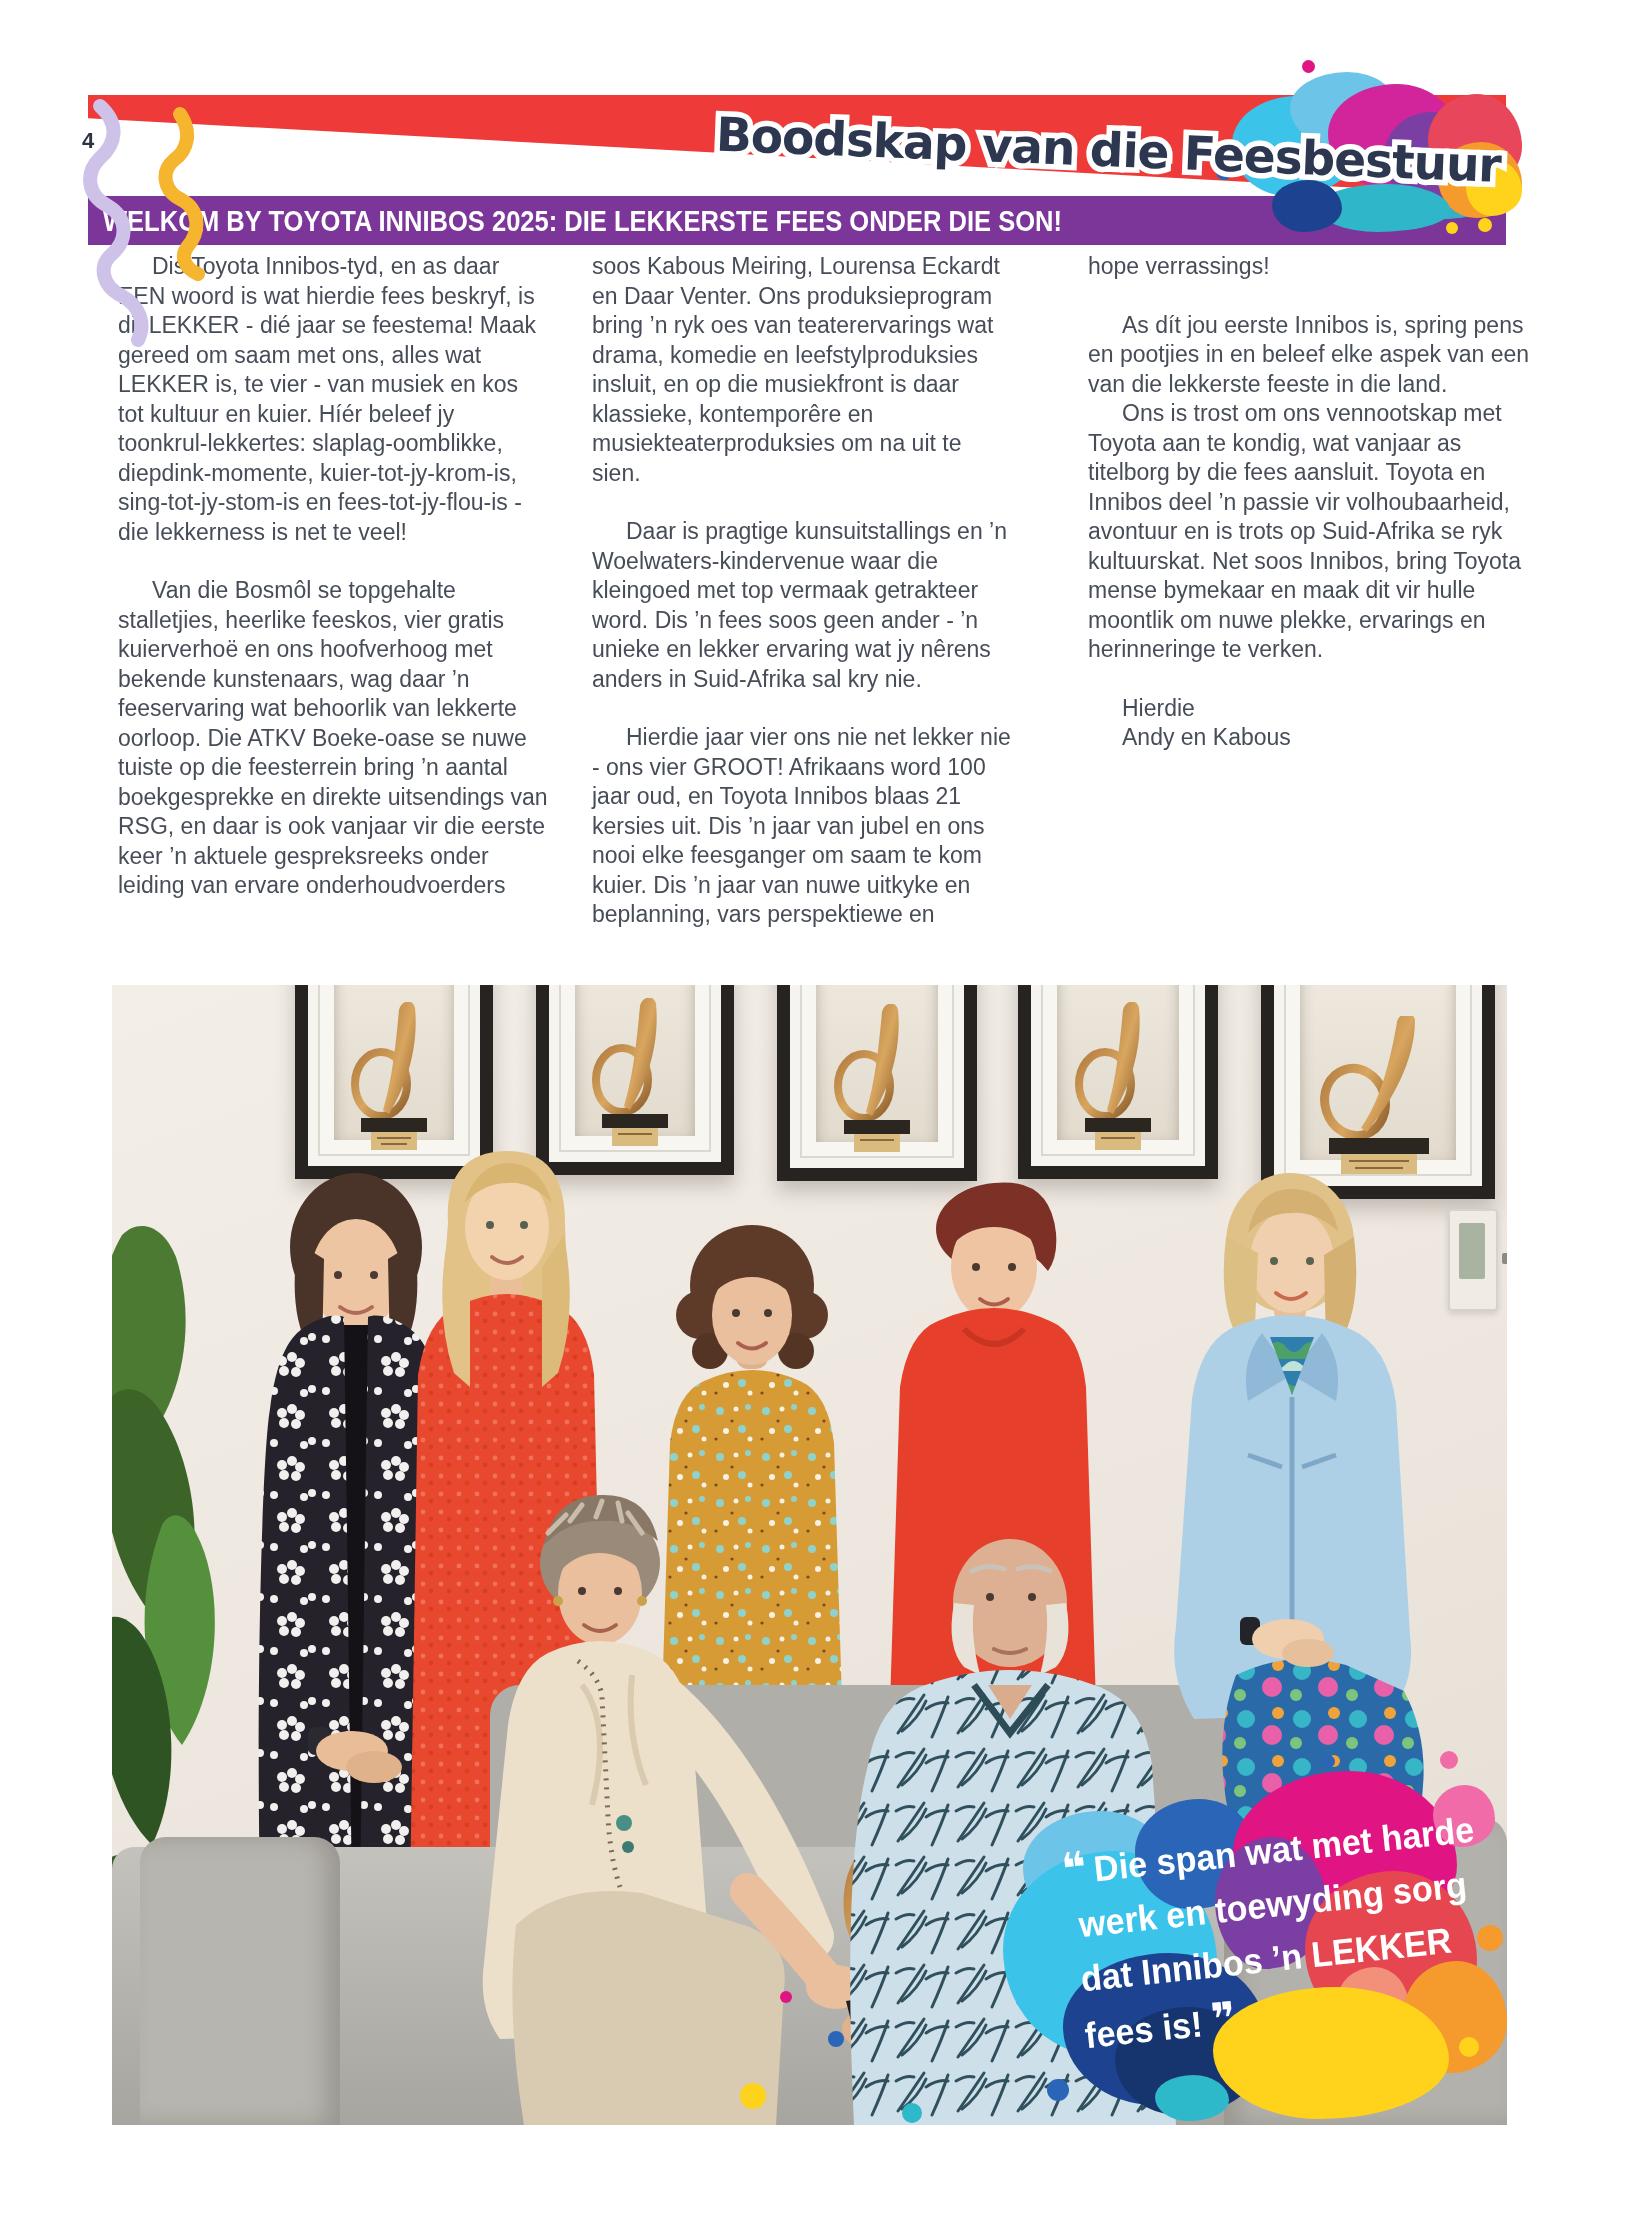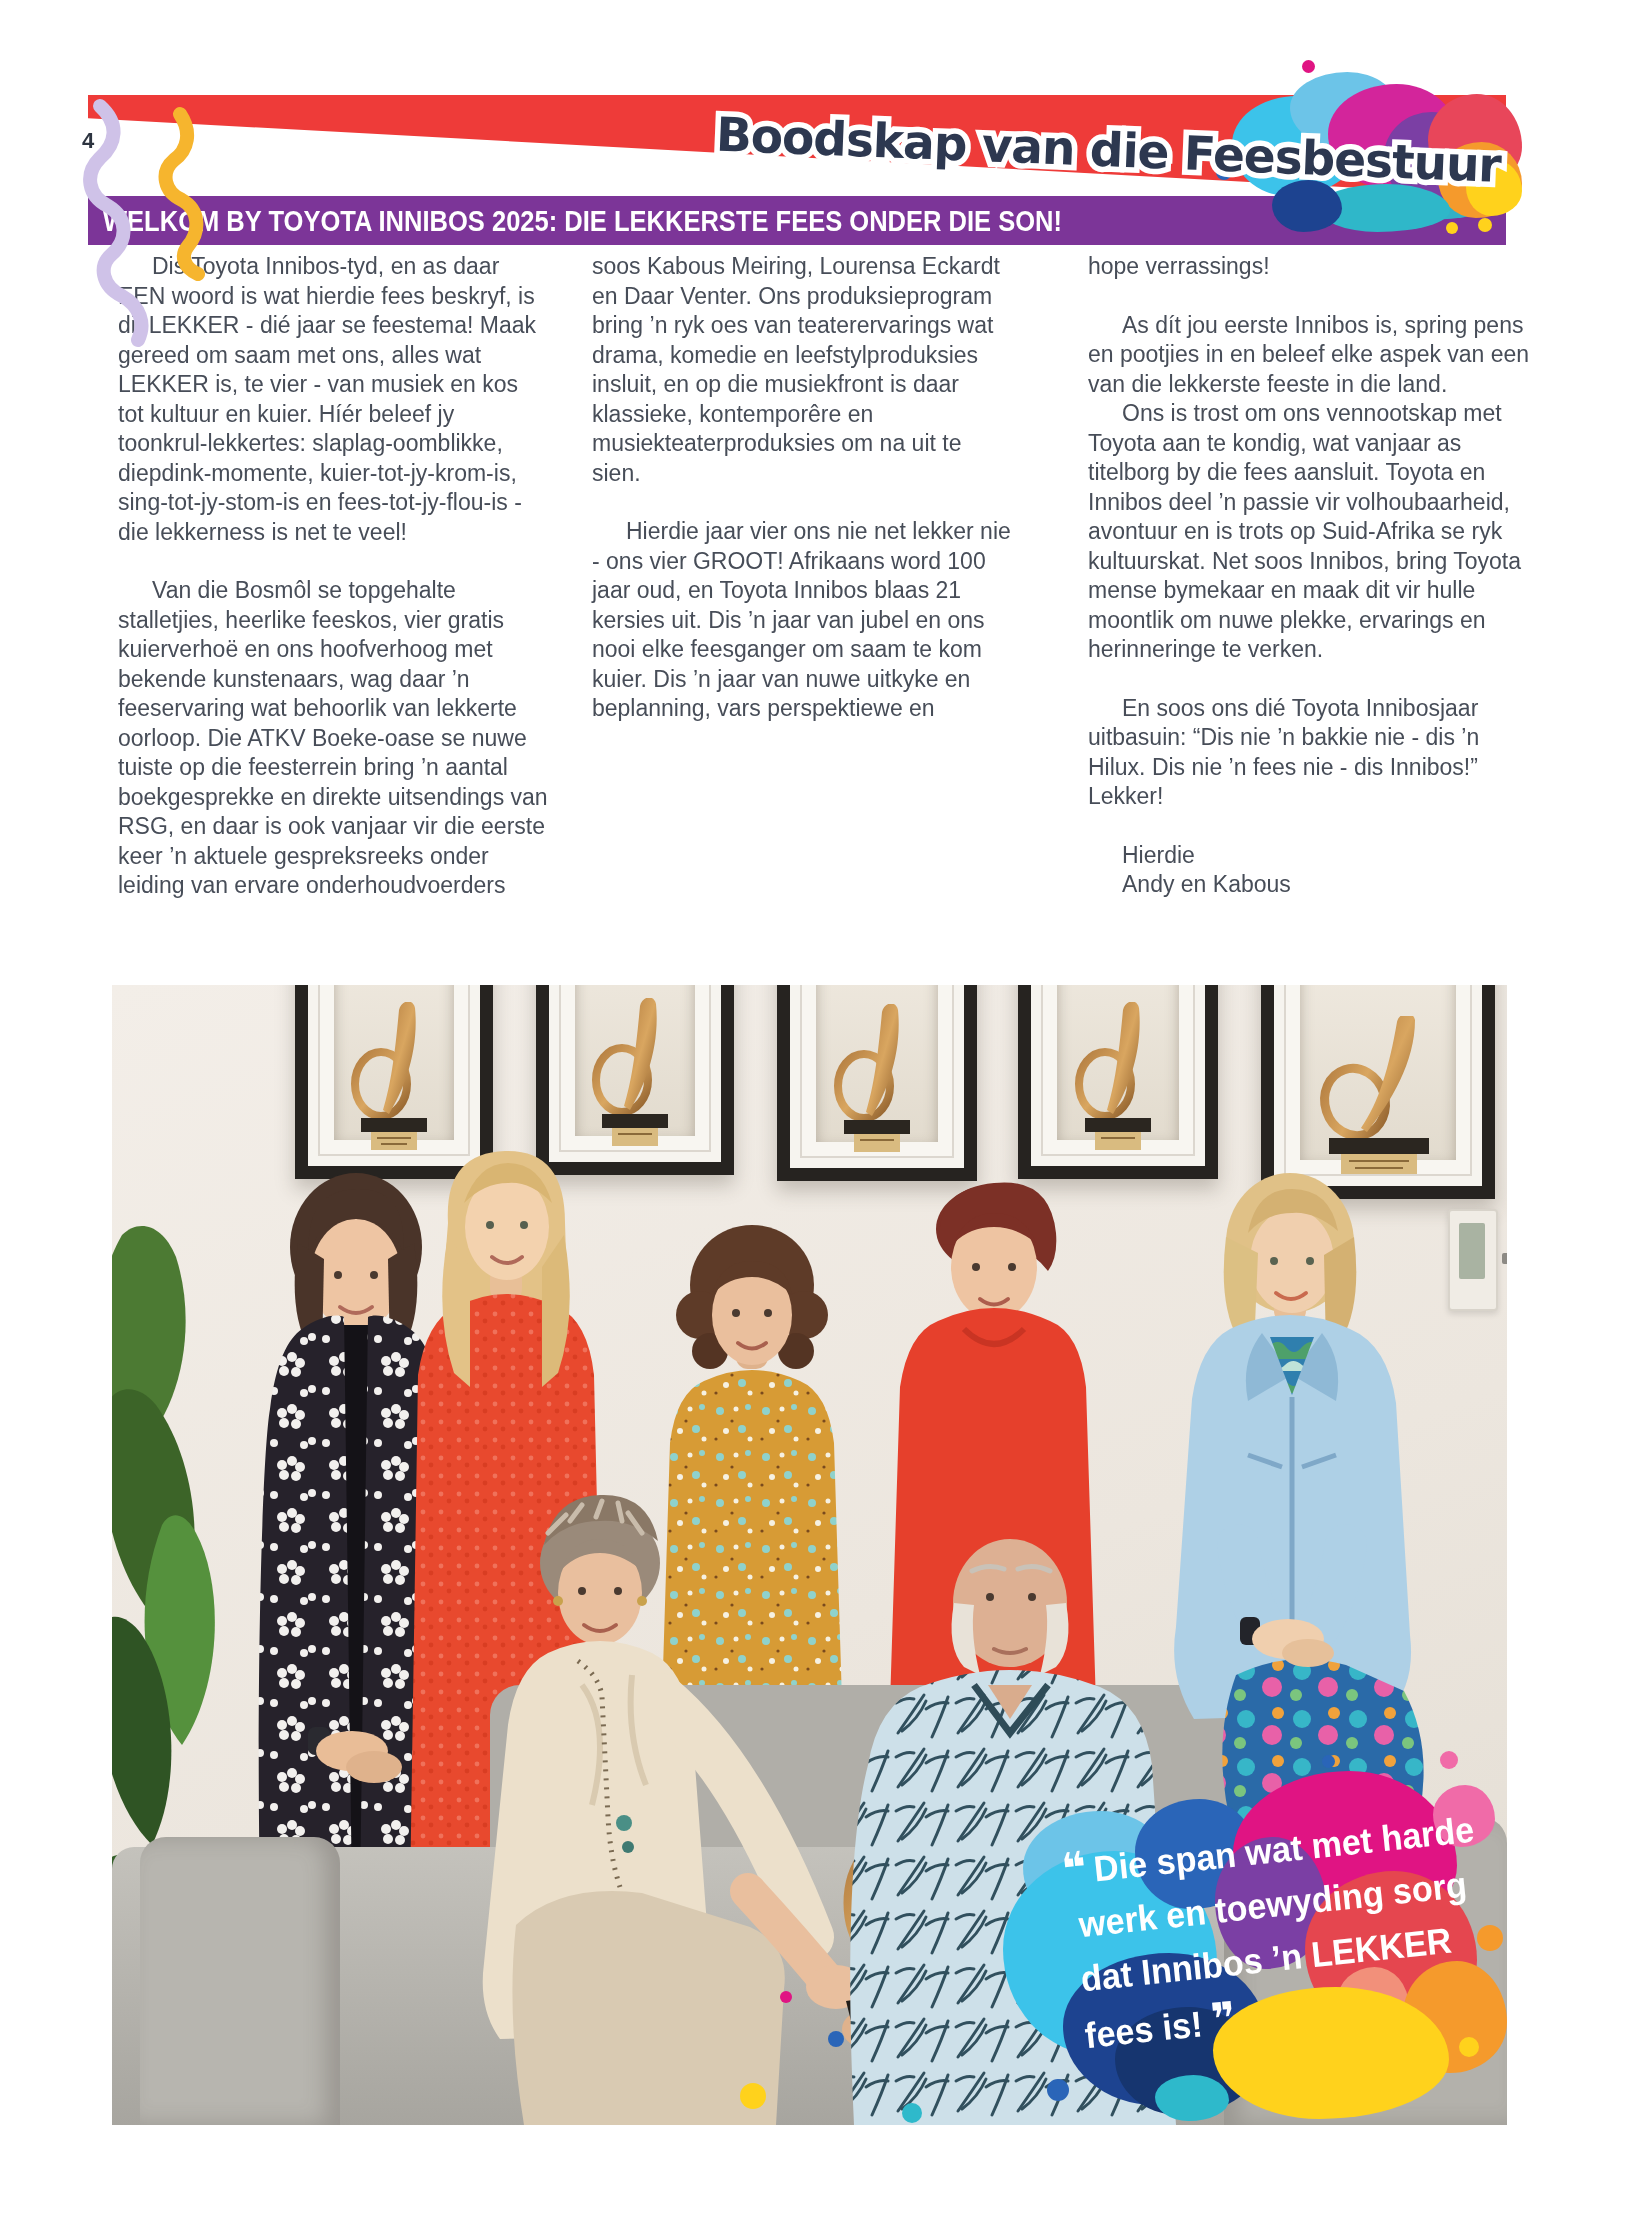--- a/index.html
+++ b/index.html
@@ -161,27 +161,27 @@
     <div class="blob" style="left:1284px;top:-10px;width:120px;height:34px;background:#2fb7c9;opacity:.95"></div>
     <div class="dot" style="left:1358px;top:26px;width:12px;height:12px;background:#ffd21c"></div>
   </div>
 
   <div class="col" style="left:118px;width:432px">
     <p class="indent">Dis Toyota Innibos-tyd, en as daar EEN woord is wat hierdie fees beskryf, is dit LEKKER - dié jaar se feestema! Maak gereed om saam met ons, alles wat LEKKER is, te vier - van musiek en kos tot kultuur en kuier. Híér beleef jy toonkrul-lekkertes: slaplag-oomblikke, diepdink-momente, kuier-tot-jy-krom-is, sing-tot-jy-stom-is en fees-tot-jy-flou-is - die lekkerness is net te veel!</p>
     <p class="indent gap">Van die Bosmôl se topgehalte stalletjies, heerlike feeskos, vier gratis kuierverhoë en ons hoofverhoog met bekende kunstenaars, wag daar ’n feeservaring wat behoorlik van lekkerte oorloop. Die ATKV Boeke-oase se nuwe tuiste op die feesterrein bring ’n aantal boekgesprekke en direkte uitsendings van RSG, en daar is ook vanjaar vir die eerste keer ’n aktuele gespreksreeks onder leiding van ervare onderhoudvoerders</p>
   </div>
   <div class="col" style="left:592px;width:420px">
     <p class="noindent">soos Kabous Meiring, Lourensa Eckardt en Daar Venter. Ons produksieprogram bring ’n ryk oes van teaterervarings wat drama, komedie en leefstylproduksies insluit, en op die musiekfront is daar klassieke, kontemporêre en musiekteaterproduksies om na uit te sien.</p>
+    <p class="indent gap">Daar is pragtige kunsuitstallings en ’n Woelwaters-kindervenue waar die kleingoed met top vermaak getrakteer word. Dis ’n fees soos geen ander - ’n unieke en lekker ervaring wat jy nêrens anders in Suid-Afrika sal kry nie.</p>
     <p class="indent gap">Hierdie jaar vier ons nie net lekker nie - ons vier GROOT! Afrikaans word 100 jaar oud, en Toyota Innibos blaas 21 kersies uit. Dis ’n jaar van jubel en ons nooi elke feesganger om saam te kom kuier. Dis ’n jaar van nuwe uitkyke en beplanning, vars perspektiewe en</p>
   </div>
   <div class="col" style="left:1088px;width:446px">
     <p class="noindent">hope verrassings!</p>
     <p class="indent gap">As dít jou eerste Innibos is, spring pens en pootjies in en beleef elke aspek van een van die lekkerste feeste in die land.</p>
     <p class="indent">Ons is trost om ons vennootskap met Toyota aan te kondig, wat vanjaar as titelborg by die fees aansluit. Toyota en Innibos deel ’n passie vir volhoubaarheid, avontuur en is trots op Suid-Afrika se ryk kultuurskat. Net soos Innibos, bring Toyota mense bymekaar en maak dit vir hulle moontlik om nuwe plekke, ervarings en herinneringe te verken.</p>
-    <p class="indent gap">En soos ons dié Toyota Innibosjaar uitbasuin: “Dis nie ’n bakkie nie - dis ’n Hilux. Dis nie ’n fees nie - dis Innibos!” Lekker!</p>
     <p class="indent gap">Hierdie</p>
     <p class="indent">Andy en Kabous</p>
   </div>
 
   <div class="photo">
 
     <div class="frame" style="left:183px;top:-72px;width:172px;height:240px">
       <div class="mat"></div>
         <div class="inner"></div>
       <svg width="110" height="160" viewBox="0 0 110 160">

